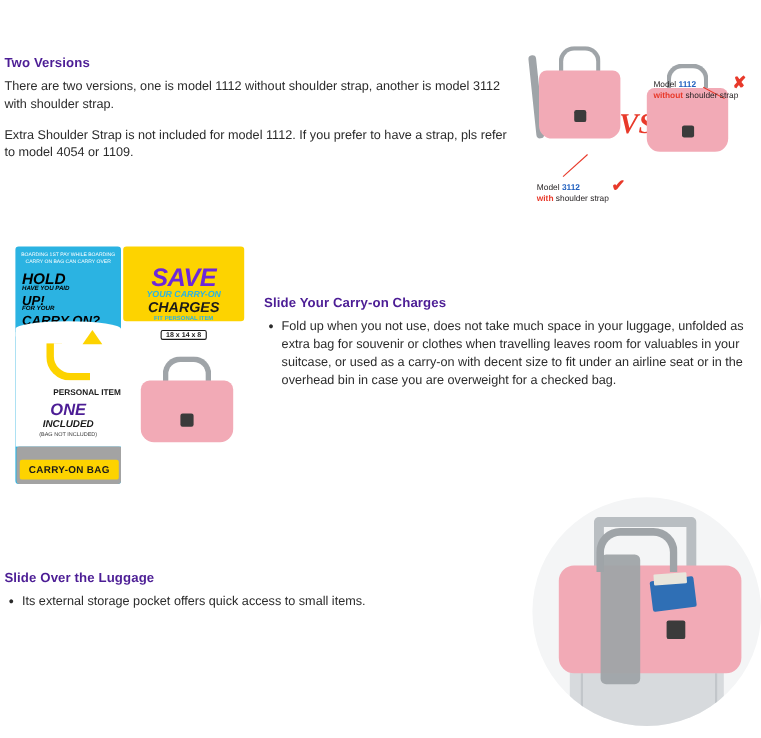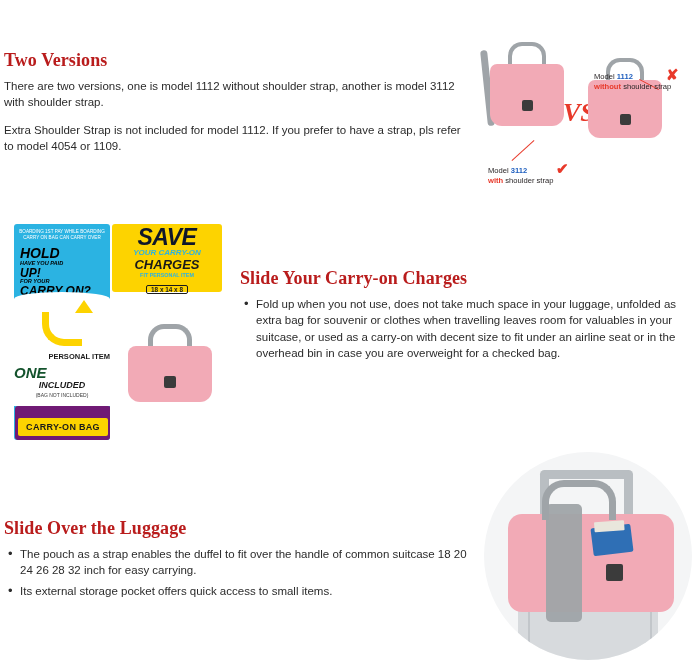--- a/index.html
+++ b/index.html
@@ -7,26 +7,25 @@
     margin: 0; padding: 0;
     width: 692px; height: 671px;
     background: #ffffff;
     font-family: "Liberation Sans", sans-serif;
     color: #231f20;
     overflow: hidden;
   }
   .page { position: relative; width: 692px; height: 671px; }
 
   h2.section-title {
-    font-size: 18px;
+    font-size: 12px;
     font-weight: bold;
     margin: 0 0 7px 0;
-    color: #b91c1c;
+    color: #4c1d95;
     letter-spacing: .1px;
-    font-family: Liberation Serif, serif;
   }
   p.body-text {
     font-size: 11.5px;
     line-height: 1.42;
     margin: 0 0 11px 0;
     color: #2b2b2b;
   }
   ul.bullets {
     margin: 0; padding: 0 0 0 16px;
     list-style: none;
@@ -225,24 +224,24 @@
     width: 96px;
     text-align: right;
     font-size: 7.5px;
     font-weight: bold;
     color: #1a1a1a;
   }
   .dc-one {
     position: absolute;
     left: 0; top: 140px;
     width: 96px;
-    text-align: left;
+    text-align: center;
     font-size: 15px;
     font-weight: bold;
-    color: #14532d;
+    color: #4c1d95;
     font-style: italic;
   }
   .dc-incl {
     position: absolute;
     left: 0; top: 156px;
     width: 96px;
     text-align: center;
     font-size: 9px;
     font-weight: bold;
     color: #1a1a1a;
@@ -253,21 +252,21 @@
     left: 0; top: 168px;
     width: 96px;
     text-align: center;
     font-size: 5px;
     color: #3b3b3b;
   }
   .dc-base {
     position: absolute;
     left: 1px; top: 182px;
     width: 96px; height: 34px;
-    background: #701a75;
+    background: #a3a3a3;
     border-radius: 3px;
   }
   .dc-base-inner {
     position: absolute;
     left: 3px; top: 12px;
     width: 90px; height: 18px;
     background: #fdd300;
     border-radius: 2px;
     text-align: center;
     font-size: 9px;
@@ -282,23 +281,23 @@
     left: 98px; top: 0;
     width: 110px; height: 68px;
     background: #fdd300;
     border-radius: 3px;
     text-align: center;
   }
   .sb-save {
     font-size: 23px;
     font-weight: bold;
     font-style: italic;
-    color: #0f172a;
+    color: #6d28d9;
     line-height: 1;
-    margin-top: 2px;
+    margin-top: 17px;
     letter-spacing: -.5px;
   }
   .sb-your {
     font-size: 8px;
     font-weight: bold;
     color: #2bb3e2;
     font-style: italic;
     line-height: 1.1;
     text-align: center;
   }
@@ -544,21 +543,20 @@
   <div class="sec2-text">
     <h2 class="section-title">Slide Your Carry-on Charges</h2>
     <ul class="bullets">
       <li>Fold up when you not use, does not take much space in your luggage, unfolded as extra bag for souvenir or clothes when travelling leaves room for valuables in your suitcase, or used as a carry-on with decent size to fit under an airline seat or in the overhead bin in case you are overweight for a checked bag.</li>
     </ul>
   </div>
 
   <div class="sec3-text">
     <h2 class="section-title">Slide Over the Luggage</h2>
     <ul class="bullets">
-      <li>The pouch as a strap enables the duffel to fit over the handle of common suitcase 18 20 24 26 28 32 inch for easy carrying.</li>
       <li>Its external storage pocket offers quick access to small items.</li>
     </ul>
   </div>
 
   <div class="sec3-art">
     <div class="circle-photo">
       <div class="lug-bar"></div>
       <div class="lug-handle-l"></div>
       <div class="lug-handle-r"></div>
       <div class="lug-case"></div>

